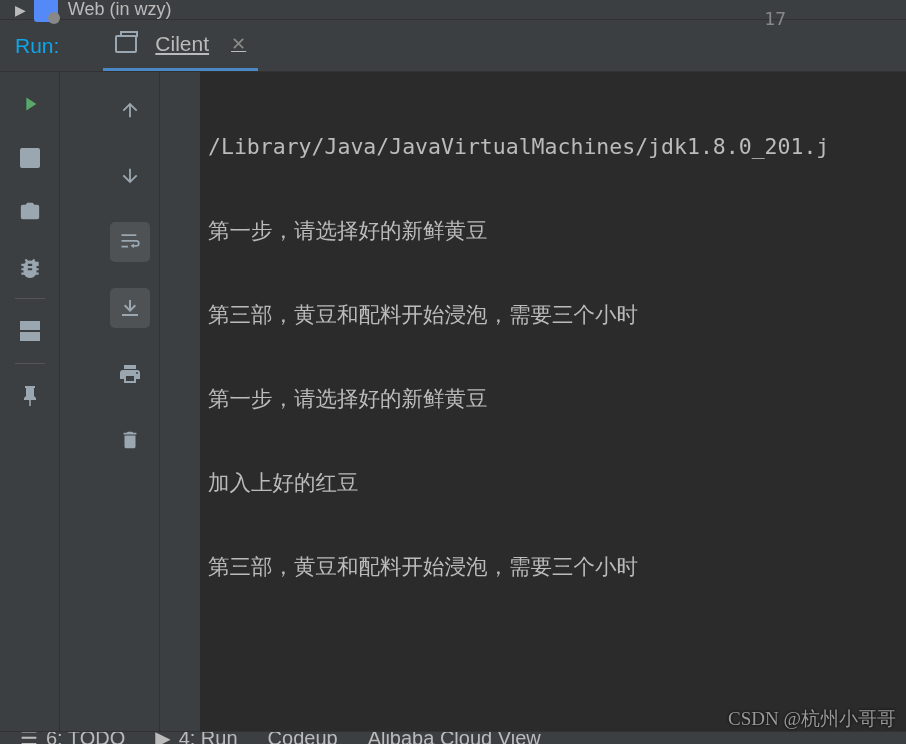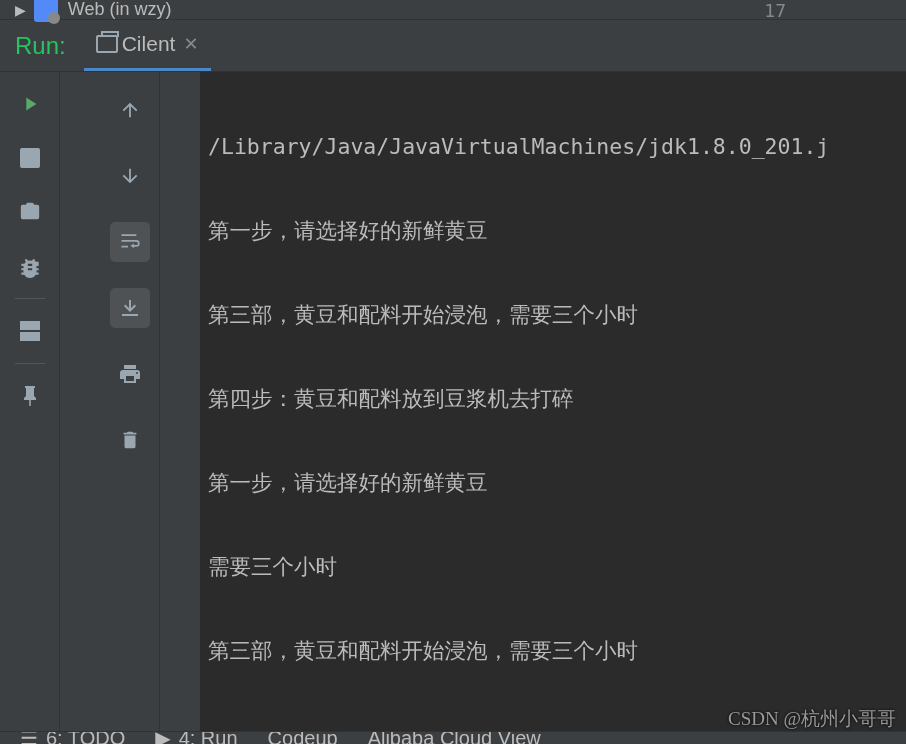--- a/index.html
+++ b/index.html
@@ -54,31 +54,32 @@
     }
     .run-header {
       height: 52px;
       background: #3c3f41;
       display: flex;
       align-items: center;
       padding-left: 15px;
       border-bottom: 1px solid #323232;
     }
     .run-label {
-      color: #22c55e;
-      font-size: 24px;
-      margin-right: 18px;
+      color: #0ea5e9;
+      font-size: 21px;
+      margin-right: 44px;
     }
     .run-tab {
       display: flex;
       align-items: center;
       height: 51px;
       padding: 0 12px;
       border-bottom: 3px solid #4a88c7;
-      gap: 4px;
+      gap: 18px;
+      text-decoration: underline;
     }
     .tab-icon {
       width: 22px;
       height: 18px;
       border: 2px solid #9aa7b0;
       border-radius: 2px;
       position: relative;
     }
     .tab-icon::before {
       content: '';
@@ -200,21 +201,21 @@
       position: absolute;
       bottom: 12px;
       right: 10px;
       color: #999;
       font-size: 19px;
       text-shadow: 0 0 3px #000;
       font-family: Liberation Serif, serif;
     }
     .line-num-box {
       position: absolute;
-      top: 0;
+      top: 8px;
       right: 120px;
       color: #888;
       font-family: monospace;
       font-size: 18px;
     }
   </style>
 </head>
 <body>
 
 <div class="top-bar">
@@ -298,23 +299,22 @@
       <svg width="22" height="26" viewBox="0 0 24 24">
           <path d="M19 4h-3.5l-1-1h-5l-1 1H5v2h14M6 19a2 2 0 0 0 2 2h8a2 2 0 0 0 2-2V7H6v12z"></path>
         </svg>
     </div>
   </div>
 
   <div class="console">
 <div class="line">/Library/Java/JavaVirtualMachines/jdk1.8.0_201.j</div>
 <div class="line">第一步，请选择好的新鲜黄豆</div>
 <div class="line">第三部，黄豆和配料开始浸泡，需要三个小时</div>
-<div class="line">第四步：黄豆和配料放到豆浆机去打碎</div>
 <div class="line">第一步，请选择好的新鲜黄豆</div>
-<div class="line">需要三个小时</div>
+<div class="line">加入上好的红豆</div>
 <div class="line">第三部，黄豆和配料开始浸泡，需要三个小时</div>
 
 
 
 
 <div class="line"></div>
 
 
   </div>
 </div>

